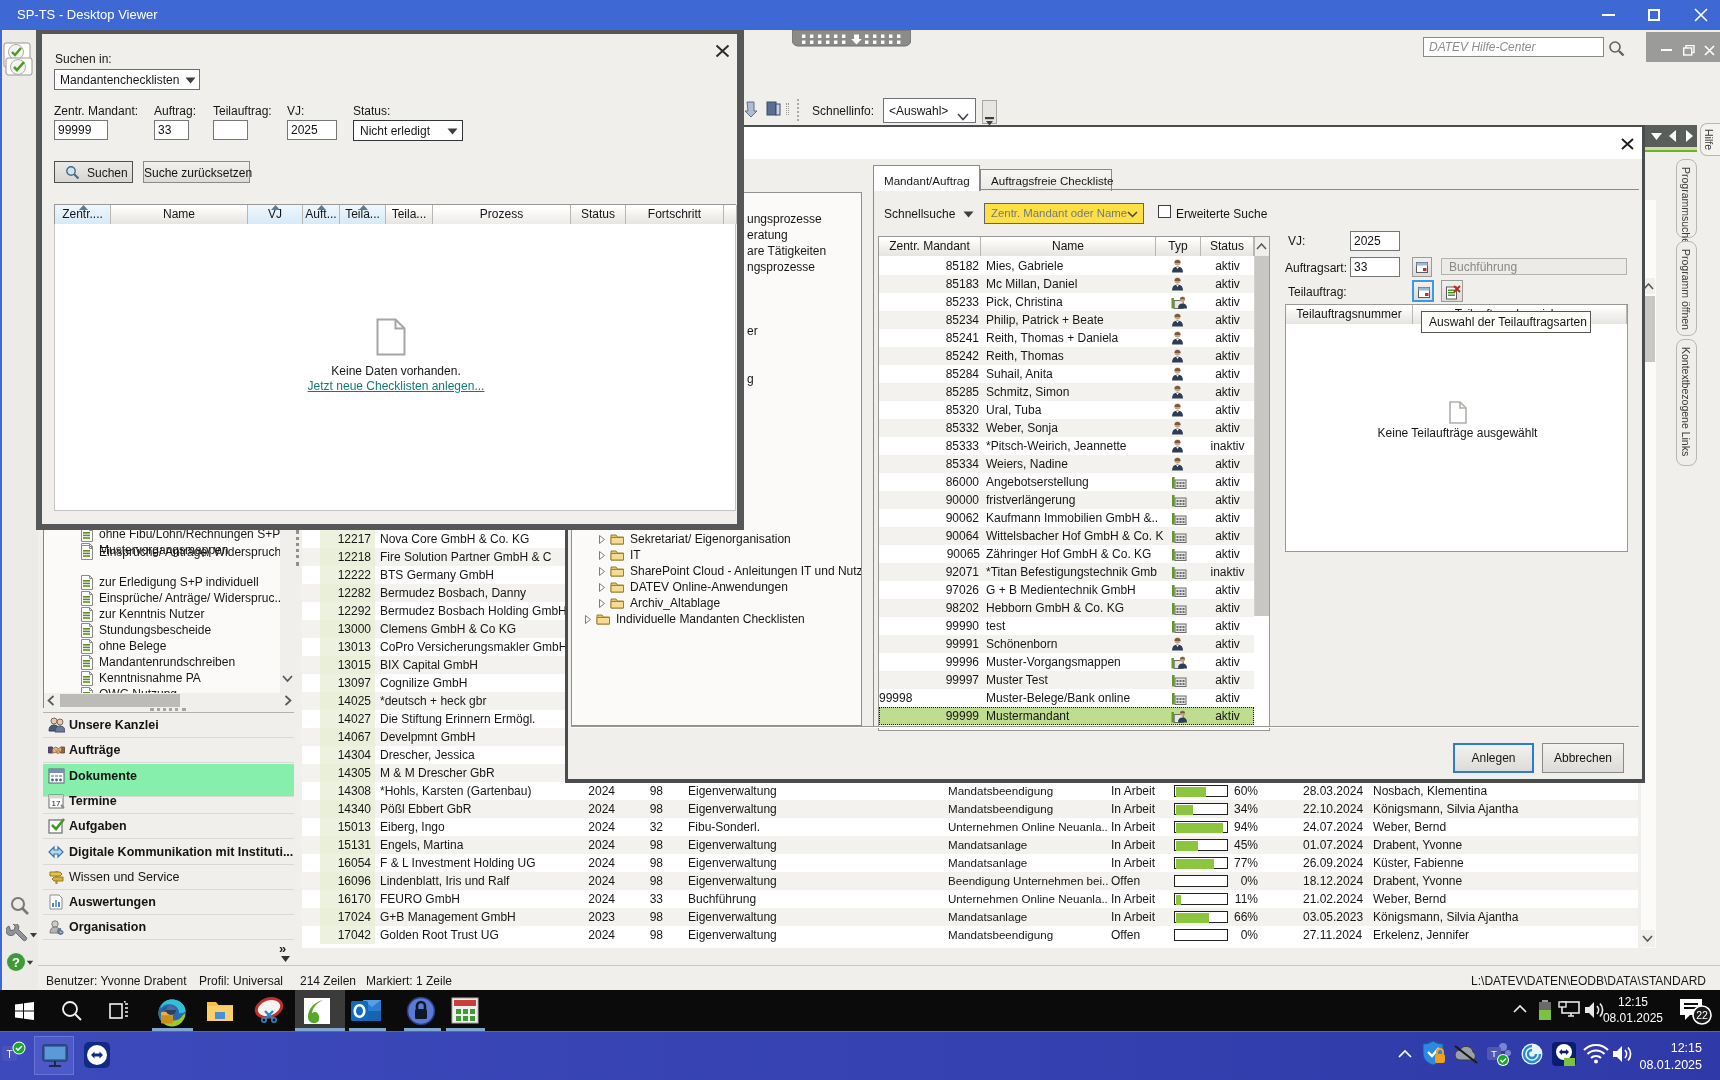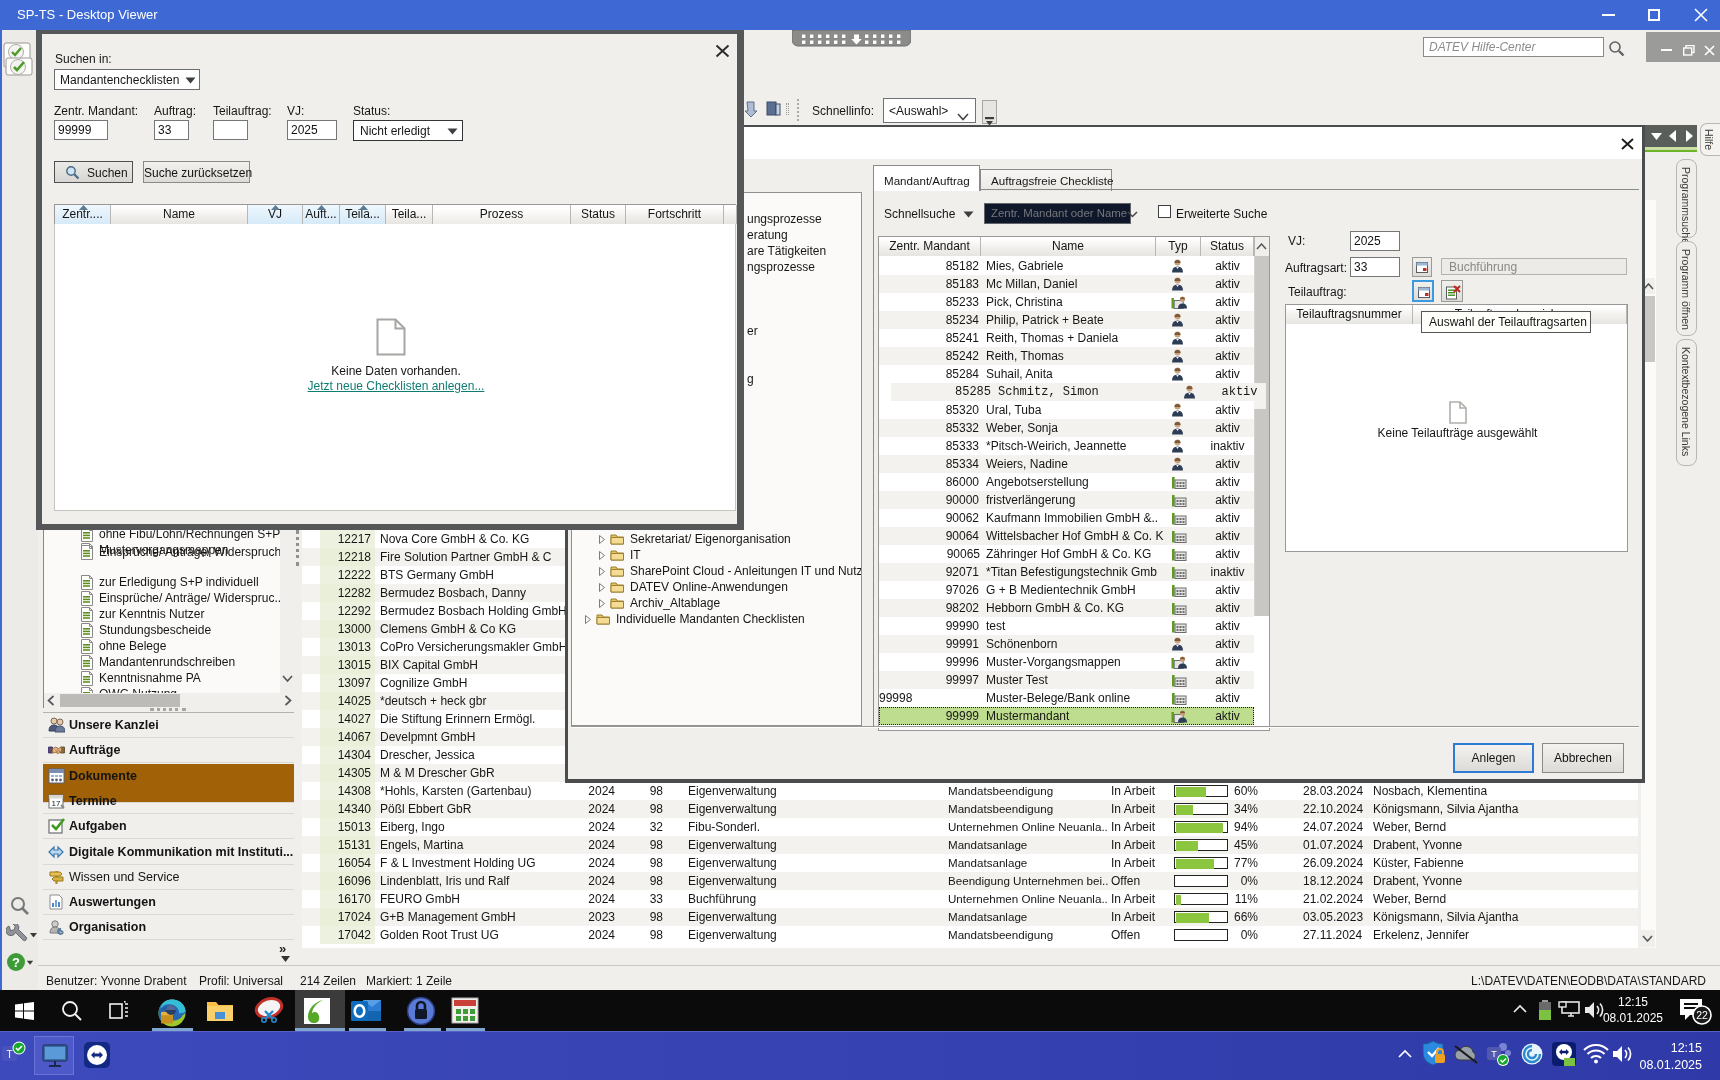--- a/index.html
+++ b/index.html
@@ -286,21 +286,21 @@
     </div>
     <div class="ab" style="left:0;top:25.3px;width:251px;height:25px;border-bottom:1px solid #dbd9d5">
       <div class="ab" style="left:5px;top:4px;width:17px;height:16px"><svg width="17" height="16">
           <path d="M0.5 5 h4 v6 h-4 z" fill="#5a4a7a" stroke="#3a2a5a" stroke-width="0.8"></path>
           <path d="M16.5 5 h-4 v6 h4 z" fill="#8a6a3a" stroke="#5a4424" stroke-width="0.8"></path>
           <path d="M4.5 7 l3 -2 3 1.5 3 -1.5 v4 l-3 2.5 -3 -1 -3 0.5 z" fill="#e2b184" stroke="#9a6a34" stroke-width="0.9"></path>
           <path d="M7.5 8.5 l2.5 1.8 M9.5 7.5 l2.5 2" stroke="#9a6a34" stroke-width="0.9" fill="none"></path>
         </svg></div>
       <div class="ab" style="left:26px;top:5px;font-size:12.5px;font-weight:bold;color:#141414;white-space:nowrap">Aufträge</div>
     </div>
-    <div class="ab" style="left:0;top:50.6px;width:251px;height:39px;background:#a16207;border-bottom:1px solid #dbd9d5">
+    <div class="ab" style="left:0;top:50.6px;width:251px;height:33px;background:#86efac;border-bottom:1px solid #dbd9d5">
       <div class="ab" style="left:5px;top:4px;width:17px;height:16px"><svg width="17" height="16">
           <rect x="1" y="1" width="15" height="14" fill="#fff" stroke="#55617c"></rect>
           <rect x="1" y="1" width="15" height="4" fill="#7c8db0"></rect>
           <rect x="3" y="7" width="3" height="2" fill="#9eb0d0"></rect>
           <rect x="7" y="7" width="3" height="2" fill="#9eb0d0"></rect>
           <rect x="11" y="7" width="3" height="2" fill="#9eb0d0"></rect>
           <circle cx="4.5" cy="12" r="1.4" fill="#55617c"></circle>
           <circle cx="8.5" cy="12" r="1.4" fill="#55617c"></circle>
           <circle cx="12.5" cy="12" r="1.4" fill="#55617c"></circle>
         </svg></div>
@@ -739,21 +739,21 @@
     </div>
     <div class="ab" style="left:305px;top:62px;width:766px;height:1px;background:#8a8a88"></div>
     <div class="ab" style="left:305px;top:62px;width:1px;height:539px;background:#8a8a88"></div>
     <div class="ab" style="left:305px;top:38px;width:107px;height:26px;background:#fff;border:1px solid #8a8a88;border-bottom:none">
       <div class="ab" style="left:10px;top:8px;font-size:11.6px;color:#161616;white-space:nowrap">Mandant/Auftrag</div>
     </div>
     <div class="ab t12" style="left:316px;top:80px">Schnellsuche</div>
     <svg width="11" height="7" style="position:absolute;left:395px;top:84px">
       <path d="M0.5 0.5 h10 l-5 6 z" fill="#3c3e40"></path>
     </svg>
-    <div class="ab" style="left:416px;top:76px;width:147px;height:21px;background:#0f172a;border:1px solid #62646a">
+    <div class="ab" style="left:416px;top:76px;width:160px;height:21px;background:#fde047;border:1px solid #62646a">
       <div style="position:absolute;left:6px;top:3px;font-size:11.4px;color:#76787c;white-space:nowrap">Zentr. Mandant oder Name</div>
       <svg width="11" height="7" style="position:absolute;left:142px;top:7px">
         <path d="M1 1 L5.5 5.5 L10 1" fill="none" stroke="#44464a" stroke-width="1.5"></path>
       </svg>
     </div>
     <div class="ab" style="left:590px;top:78px;width:13px;height:13px;background:#fff;border:1px solid #3c3e42"></div>
     <div class="ab t12" style="left:608px;top:80px">Erweiterte Suche</div>
     <div class="ab" style="left:310px;top:109px;width:392px;height:495px;background:#fff;border:1px solid #9a9896">
       <div class="hdrcell ab" style="left:0px;top:0;width:102px;height:19px;padding-top:2px">Zentr. Mandant</div>
       <div class="hdrcell ab" style="left:102px;top:0;width:175px;height:19px;padding-top:2px">Name</div>
@@ -836,21 +836,21 @@
         <div class="ab t12" style="left:0;top:2px;width:100px;text-align:right">85284</div>
         <div class="ab t12" style="left:107px;top:2px">Suhail, Anita</div>
         <div class="ab" style="left:292px;top:2px;width:17px;height:14px"><svg width="13" height="14" viewBox="0 0 13 14">
             <circle cx="6.5" cy="3.6" r="3" fill="#caa37c"></circle>
             <path d="M6.5 1 a3 3 0 0 1 3 3 l-6 0 a3 3 0 0 1 3 -3" fill="#7a5a3a"></path>
             <path d="M1 13.5 q0 -6 5.5 -6 q5.5 0 5.5 6 z" fill="#2e3d56"></path>
             <path d="M5.2 8 h2.6 l-1.3 2 z" fill="#fff"></path>
           </svg></div>
         <div class="ab t12" style="left:322px;top:2px;width:53px;text-align:center">aktiv</div>
       </div>
-      <div class="ab" style="left:12px;top:146px;width:375px;height:26px;background:#F4F2EF;font-family:Liberation Mono, monospace;">
+      <div class="ab" style="left:0;top:146px;width:375px;height:26px;background:#F4F2EF;">
         <div class="ab t12" style="left:0;top:2px;width:100px;text-align:right">85285</div>
         <div class="ab t12" style="left:107px;top:2px">Schmitz, Simon</div>
         <div class="ab" style="left:292px;top:2px;width:17px;height:14px"><svg width="13" height="14" viewBox="0 0 13 14">
             <circle cx="6.5" cy="3.6" r="3" fill="#caa37c"></circle>
             <path d="M6.5 1 a3 3 0 0 1 3 3 l-6 0 a3 3 0 0 1 3 -3" fill="#7a5a3a"></path>
             <path d="M1 13.5 q0 -6 5.5 -6 q5.5 0 5.5 6 z" fill="#2e3d56"></path>
             <path d="M5.2 8 h2.6 l-1.3 2 z" fill="#fff"></path>
           </svg></div>
         <div class="ab t12" style="left:322px;top:2px;width:53px;text-align:center">aktiv</div>
       </div>

